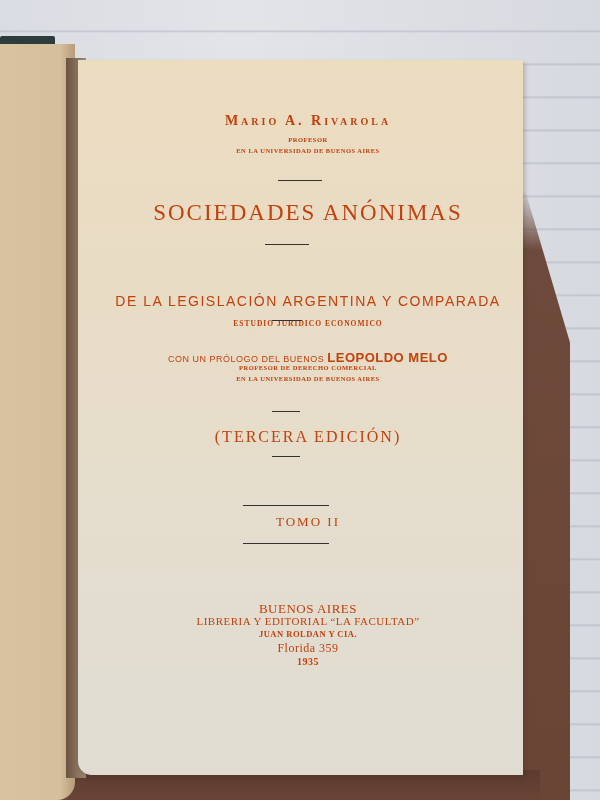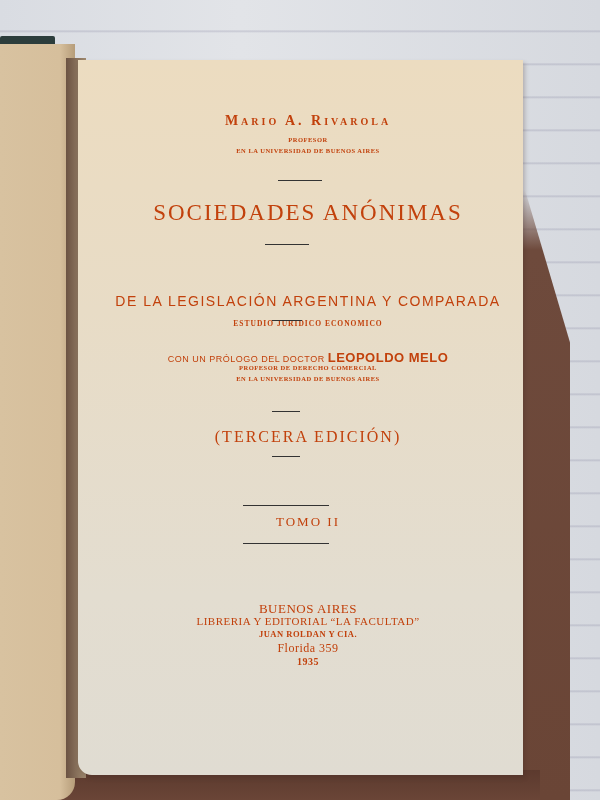--- a/index.html
+++ b/index.html
@@ -80,21 +80,21 @@
 <div class="text sc prof2">EN LA UNIVERSIDAD DE BUENOS AIRES</div>
 <div class="rule" style="left:278px;top:180px;width:44px;"></div>
 
 <div class="text title">SOCIEDADES ANÓNIMAS</div>
 <div class="rule" style="left:265px;top:244px;width:44px;"></div>
 
 <div class="text sub1">ESTUDIO JURIDICO ECONOMICO</div>
 <div class="text sub2">DE LA LEGISLACIÓN ARGENTINA Y COMPARADA</div>
 <div class="rule" style="left:272px;top:320px;width:30px;"></div>
 
-<div class="text prologo"><span>CON UN PRÓLOGO DEL DOCTOR </span><b>LEOPOLDO MELO</b></div>
+<div class="text prologo"><span>CON UN PRÓLOGO DEL BUENOS </span><b>LEOPOLDO MELO</b></div>
 <div class="text sc p1">PROFESOR DE DERECHO COMERCIAL</div>
 <div class="text sc p2">EN LA UNIVERSIDAD DE BUENOS AIRES</div>
 <div class="rule" style="left:272px;top:411px;width:28px;"></div>
 
 <div class="text ed">(TERCERA EDICIÓN)</div>
 <div class="rule" style="left:272px;top:456px;width:28px;"></div>
 
 <div class="rule" style="left:243px;top:505px;width:86px;"></div>
 <div class="text tomo">TOMO II</div>
 <div class="rule" style="left:243px;top:543px;width:86px;"></div>

